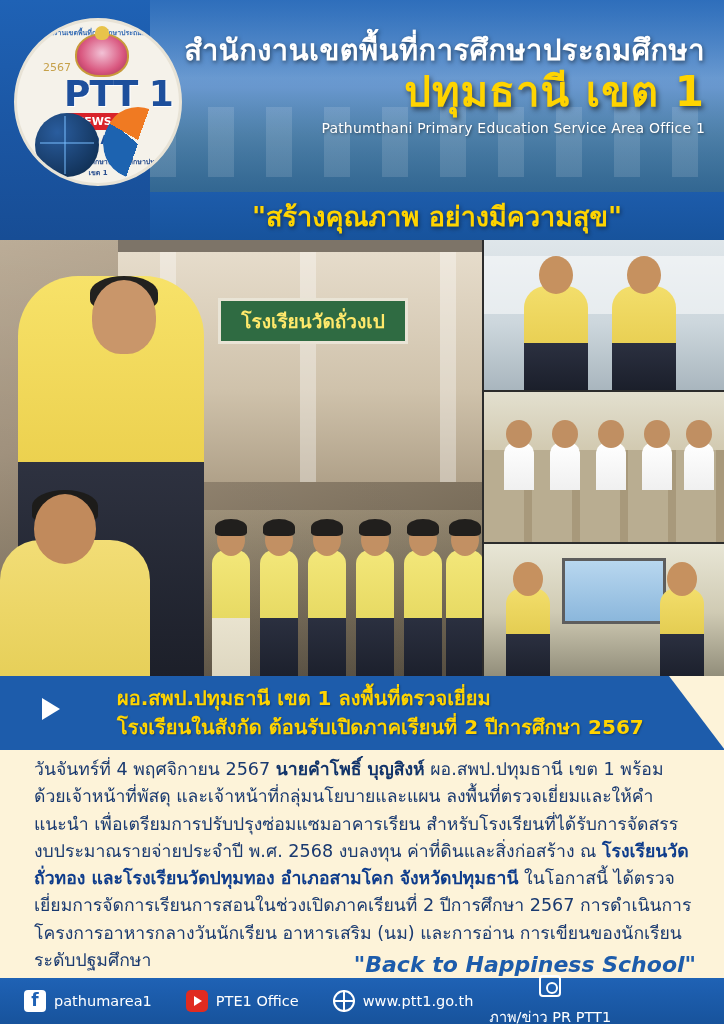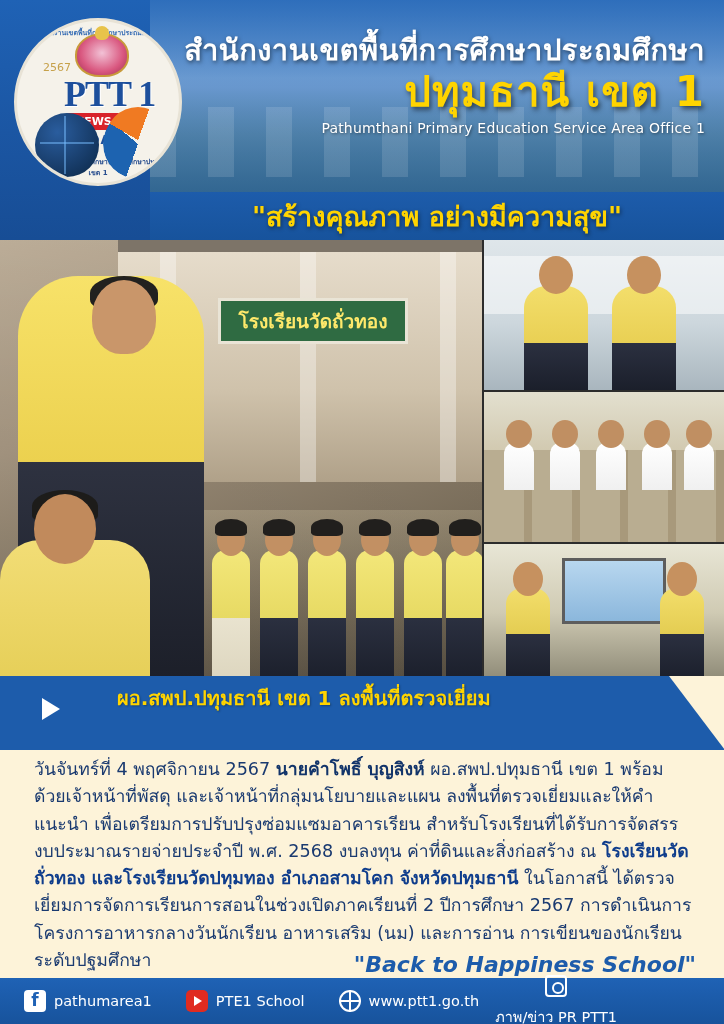--- a/index.html
+++ b/index.html
@@ -123,21 +123,20 @@
   }
   .logo-year {
     position: absolute; left: 26px; top: 40px;
     color: #c6a14a; font-size: 11px; font-weight: normal;
   }
   .logo-ptt {
     position: absolute; left: 47px; top: 52px;
     font-size: 36px; font-weight: bold; color: #1d4f9c;
     letter-spacing: -1px;
     text-shadow: 1px 1px 0 #ffffff;
-    font-family: Liberation Serif, serif;
   }
   .logo-news {
     position: absolute; left: 50px; top: 92px;
     background: #d8232a; color: #fff;
     font-size: 11px; font-weight: bold;
     padding: 2px 8px; border-radius: 2px;
   }
   .logo-update {
     position: absolute; left: 52px; top: 112px;
     color: #1d4f9c; font-size: 12px; font-weight: bold;
@@ -387,21 +386,21 @@
   </div>
 
   <div class="collage">
 
     <div class="ph ph-main">
       <div class="roof"></div>
       <div class="building"></div>
       <div class="pillar" style="left:160px"></div>
       <div class="pillar" style="left:300px"></div>
       <div class="pillar" style="left:440px"></div>
-      <div class="sign">โรงเรียนวัดถั่วทอง</div>
+      <div class="sign">โรงเรียนวัดถั่วงเป</div>
       <div class="groupbar">
         <span class="person" style="left:14px;  background:linear-gradient(180deg,#e8e35a 0%,#d8d24c 52%,#2b3040 52%,#1b1f2b 100%)">
             <i></i>
           </span>
         <span class="person" style="left:62px;  background:linear-gradient(180deg,#f3e77a 0%,#e7da63 52%,#e9e3cf 52%,#ddd6bf 100%)">
             <i></i>
           </span>
         <span class="person" style="left:110px; background:linear-gradient(180deg,#f3e77a 0%,#e7da63 52%,#2b3040 52%,#1b1f2b 100%)">
             <i></i>
           </span>
@@ -447,37 +446,38 @@
       <div class="screen"></div>
       <span class="tperson" style="left:22px"></span>
       <span class="tperson" style="left:176px"></span>
     </div>
   </div>
 
   <div class="headline">
     <div class="arrow"></div>
     <div class="hl-text">
       <div class="hl1">ผอ.สพป.ปทุมธานี เขต 1 ลงพื้นที่ตรวจเยี่ยม</div>
+      <div class="hl2">โรงเรียนในสังกัด ต้อนรับเปิดภาคเรียนที่ 2 ปีการศึกษา 2567</div>
     </div>
   </div>
 
   <div class="body-text">
     <span>วันจันทร์ที่ 4 พฤศจิกายน 2567 </span><b>นายคำโพธิ์ บุญสิงห์</b><span> ผอ.สพป.ปทุมธานี เขต 1 พร้อมด้วยเจ้าหน้าที่พัสดุ และเจ้าหน้าที่กลุ่มนโยบายและแผน ลงพื้นที่ตรวจเยี่ยมและให้คำแนะนำ เพื่อเตรียมการปรับปรุงซ่อมแซมอาคารเรียน สำหรับโรงเรียนที่ได้รับการจัดสรรงบประมาณรายจ่ายประจำปี พ.ศ. 2568 งบลงทุน ค่าที่ดินและสิ่งก่อสร้าง ณ </span><b class="hi">โรงเรียนวัดถั่วทอง และโรงเรียนวัดปทุมทอง อำเภอสามโคก จังหวัดปทุมธานี</b><span> ในโอกาสนี้ ได้ตรวจเยี่ยมการจัดการเรียนการสอนในช่วงเปิดภาคเรียนที่ 2 ปีการศึกษา 2567 การดำเนินการโครงการอาหารกลางวันนักเรียน อาหารเสริม (นม) และการอ่าน การเขียนของนักเรียนระดับปฐมศึกษา</span>
   </div>
 
   <div class="backline">"Back to Happiness School"</div>
 
   <div class="footer">
     <div class="item f1">
       <span class="ic ic-fb">f</span>
       <span>pathumarea1</span>
     </div>
     <div class="item f2">
       <span class="ic ic-yt"></span>
-      <span>PTE1 School</span>
+      <span>PTE1 Office</span>
     </div>
     <div class="item f3">
       <span class="ic ic-web"></span>
       <span>www.ptt1.go.th</span>
     </div>
     <div class="item f4">
       <span class="ic ic-cam"></span>
       <span>ภาพ/ข่าว PR PTT1</span>
     </div>
   </div>

